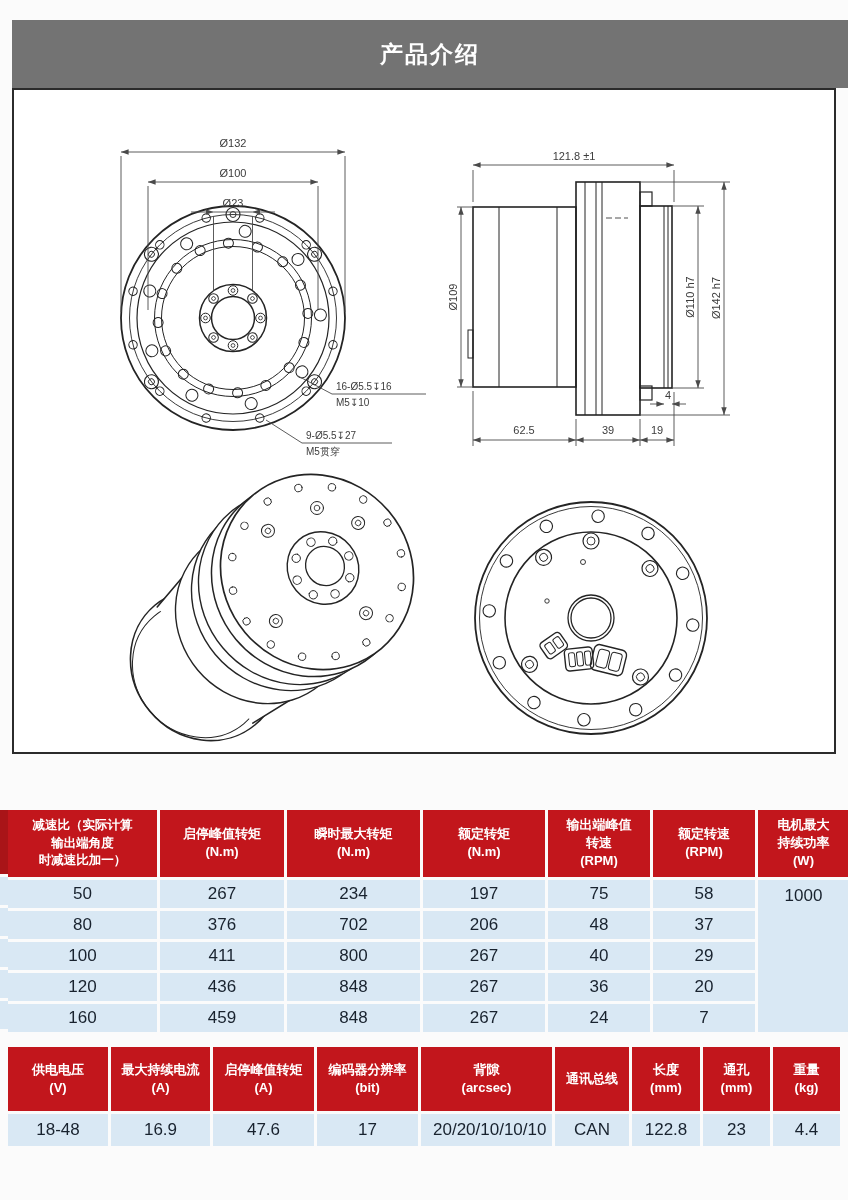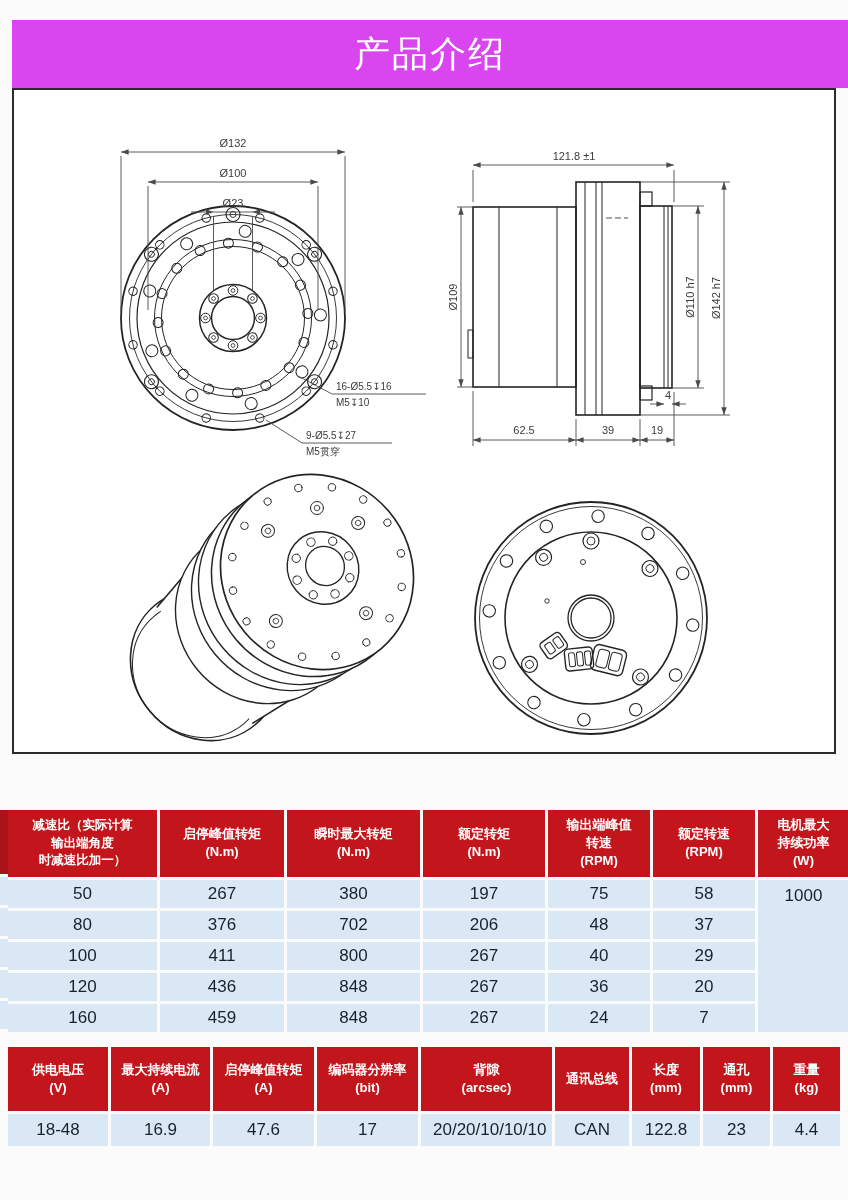--- a/index.html
+++ b/index.html
@@ -2,22 +2,22 @@
 <html><head>
 <meta charset="utf-8">
 <style>
   html,body{margin:0;padding:0;background:#e9e9e9;}
   .page{position:relative;width:848px;height:1200px;background:#fbfbfb;overflow:hidden;
         font-family:"Liberation Sans", sans-serif;}
   
   .titlebar{position:absolute;left:12px;top:20px;width:836px;height:68px;display:flex;}
   .titlebar .black{flex:0 0 521px;background:#1c1c1e;color:#fff;display:flex;align-items:center;
         font-size:28px;letter-spacing:.5px;padding-left:38px;box-sizing:border-box;}
-  .titlebar .red{flex:1;background:#d946ef;color:#fff;display:flex;align-items:center;justify-content:center;
-        font-size:36px;font-weight:normal;letter-spacing:2px;}
+  .titlebar .red{flex:1;background:#737373;color:#fff;display:flex;align-items:center;justify-content:center;
+        font-size:23px;font-weight:bold;letter-spacing:2px;}
   
   .panel{position:absolute;left:12px;top:88px;width:824px;height:666px;background:#ffffff;
         border:2px solid #2b2b2b;box-sizing:border-box;}
   .panel svg{display:block;}
   .ln{stroke:#242424;fill:none;}
   .fw{fill:#ffffff;stroke:#242424;}
   .dim{stroke:#4a4a4a;stroke-width:0.9;fill:none;}
   .dtx{font-size:11px;fill:#3c3c3c;}
   .ntx{font-size:10px;fill:#3c3c3c;}
   
@@ -351,21 +351,21 @@
 (RPM)</th>
           <th>电机最大
 持续功率
 (W)</th>
         </tr>
       </thead>
       <tbody>
         <tr>
           <td>50</td>
           <td>267</td>
-          <td>380</td>
+          <td>234</td>
           <td>197</td>
           <td>75</td>
           <td>58</td>
           <td rowspan="5" style="vertical-align:top;padding-top:6px;">1000</td>
         </tr>
         <tr>
           <td>80</td>
           <td>376</td>
           <td>702</td>
           <td>206</td>

